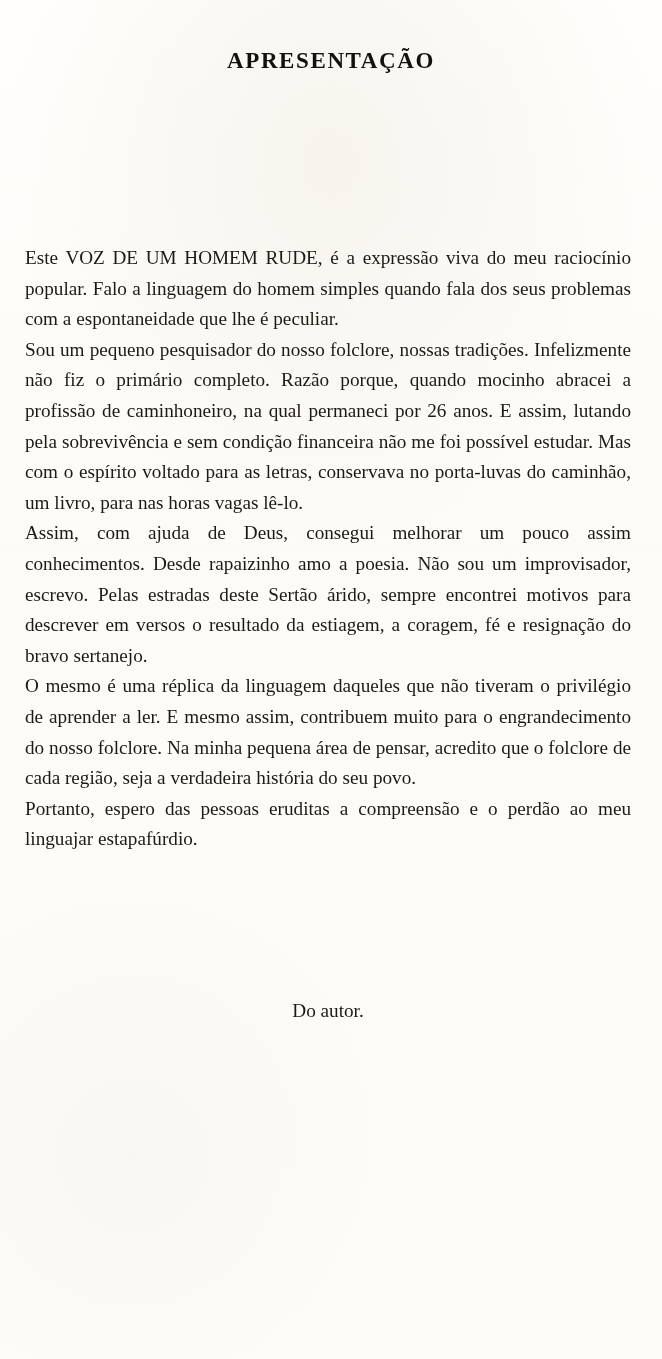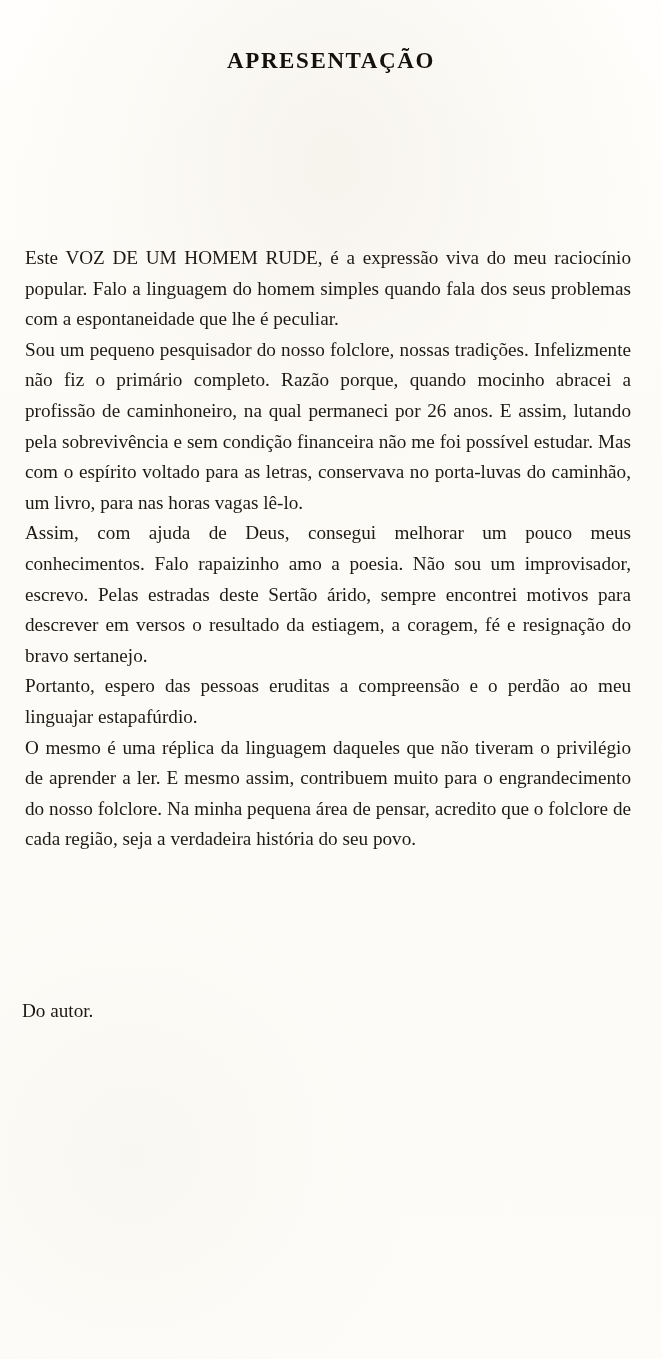--- a/index.html
+++ b/index.html
@@ -69,21 +69,21 @@
   .body-text p {
     margin: 0;
     text-indent: 0;
   }
 
   .signature {
     position: absolute;
     top: 1000px;
     left: 0;
     right: 6px;
-    text-align: left;
+    text-align: center;
     font-size: 19.2px;
     color: #1d1914;
   }
 
   
   .body-text p:first-child::first-letter {
     color: #211c16;
   }
 </style>
 </head>
@@ -92,21 +92,21 @@
 <div class="page">
   <div class="paper-tint"></div>
 
   <div class="content">
 
     <div class="doc-title">APRESENTAÇÃO</div>
 
     <div class="body-text">
       <p>Este VOZ DE UM HOMEM RUDE, é a expressão viva do meu raciocínio popular. Falo a linguagem do homem simples quando fala dos seus problemas com a espontaneidade que lhe é peculiar.</p>
       <p>Sou um pequeno pesquisador do nosso folclore, nossas tradições. Infelizmente não fiz o primário completo. Razão porque, quando mocinho abracei a profissão de caminhoneiro, na qual permaneci por 26 anos. E assim, lutando pela sobrevivência e sem condição financeira não me foi possível estudar. Mas com o espírito voltado para as letras, conservava no porta-luvas do caminhão, um livro, para nas horas vagas lê-lo.</p>
-      <p>Assim, com ajuda de Deus, consegui melhorar um pouco meus conhecimentos. Falo rapaizinho amo a poesia. Não sou um improvisador, escrevo. Pelas estradas deste Sertão árido, sempre encontrei motivos para descrever em versos o resultado da estiagem, a coragem, fé e resignação do bravo sertanejo.</p>
+      <p>Assim, com ajuda de Deus, consegui melhorar um pouco assim conhecimentos. Desde rapaizinho amo a poesia. Não sou um improvisador, escrevo. Pelas estradas deste Sertão árido, sempre encontrei motivos para descrever em versos o resultado da estiagem, a coragem, fé e resignação do bravo sertanejo.</p>
+      <p>O mesmo é uma réplica da linguagem daqueles que não tiveram o privilégio de aprender a ler. E mesmo assim, contribuem muito para o engrandecimento do nosso folclore. Na minha pequena área de pensar, acredito que o folclore de cada região, seja a verdadeira história do seu povo.</p>
       <p>Portanto, espero das pessoas eruditas a compreensão e o perdão ao meu linguajar estapafúrdio.</p>
-      <p>O mesmo é uma réplica da linguagem daqueles que não tiveram o privilégio de aprender a ler. E mesmo assim, contribuem muito para o engrandecimento do nosso folclore. Na minha pequena área de pensar, acredito que o folclore de cada região, seja a verdadeira história do seu povo.</p>
     </div>
 
     <div class="signature">Do autor.</div>
 
   </div>
 </div>
 
 </body></html>

